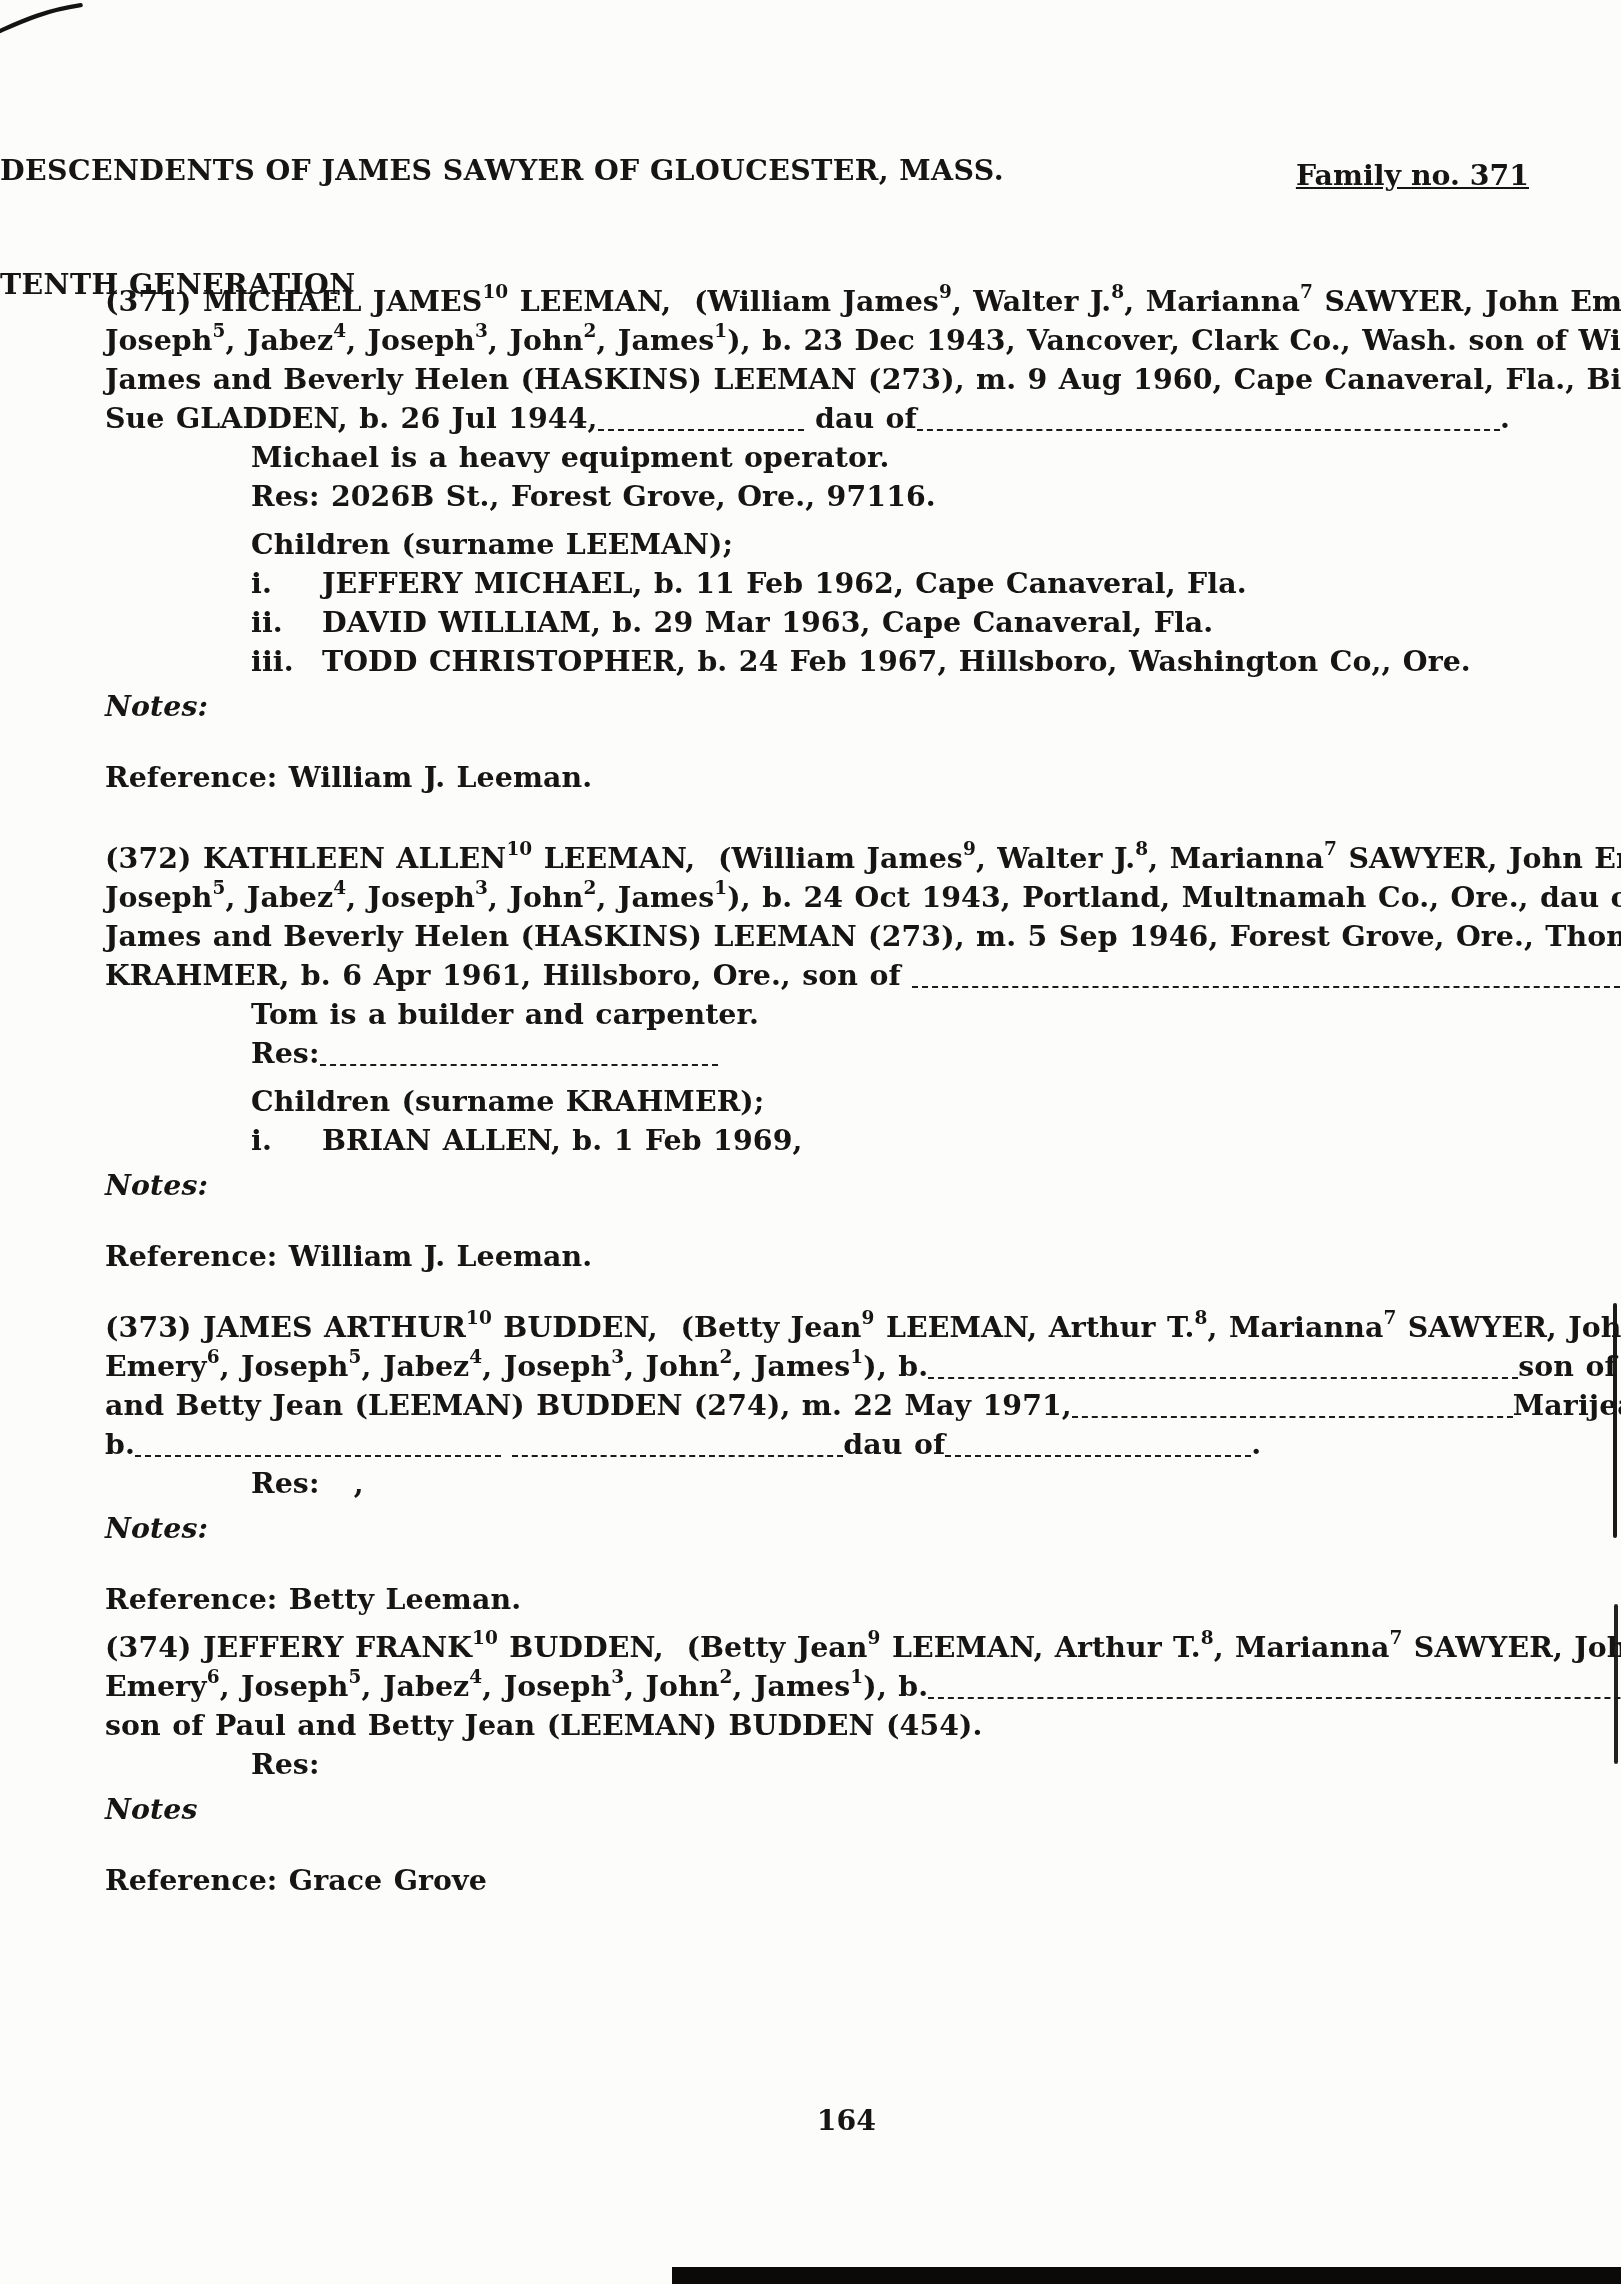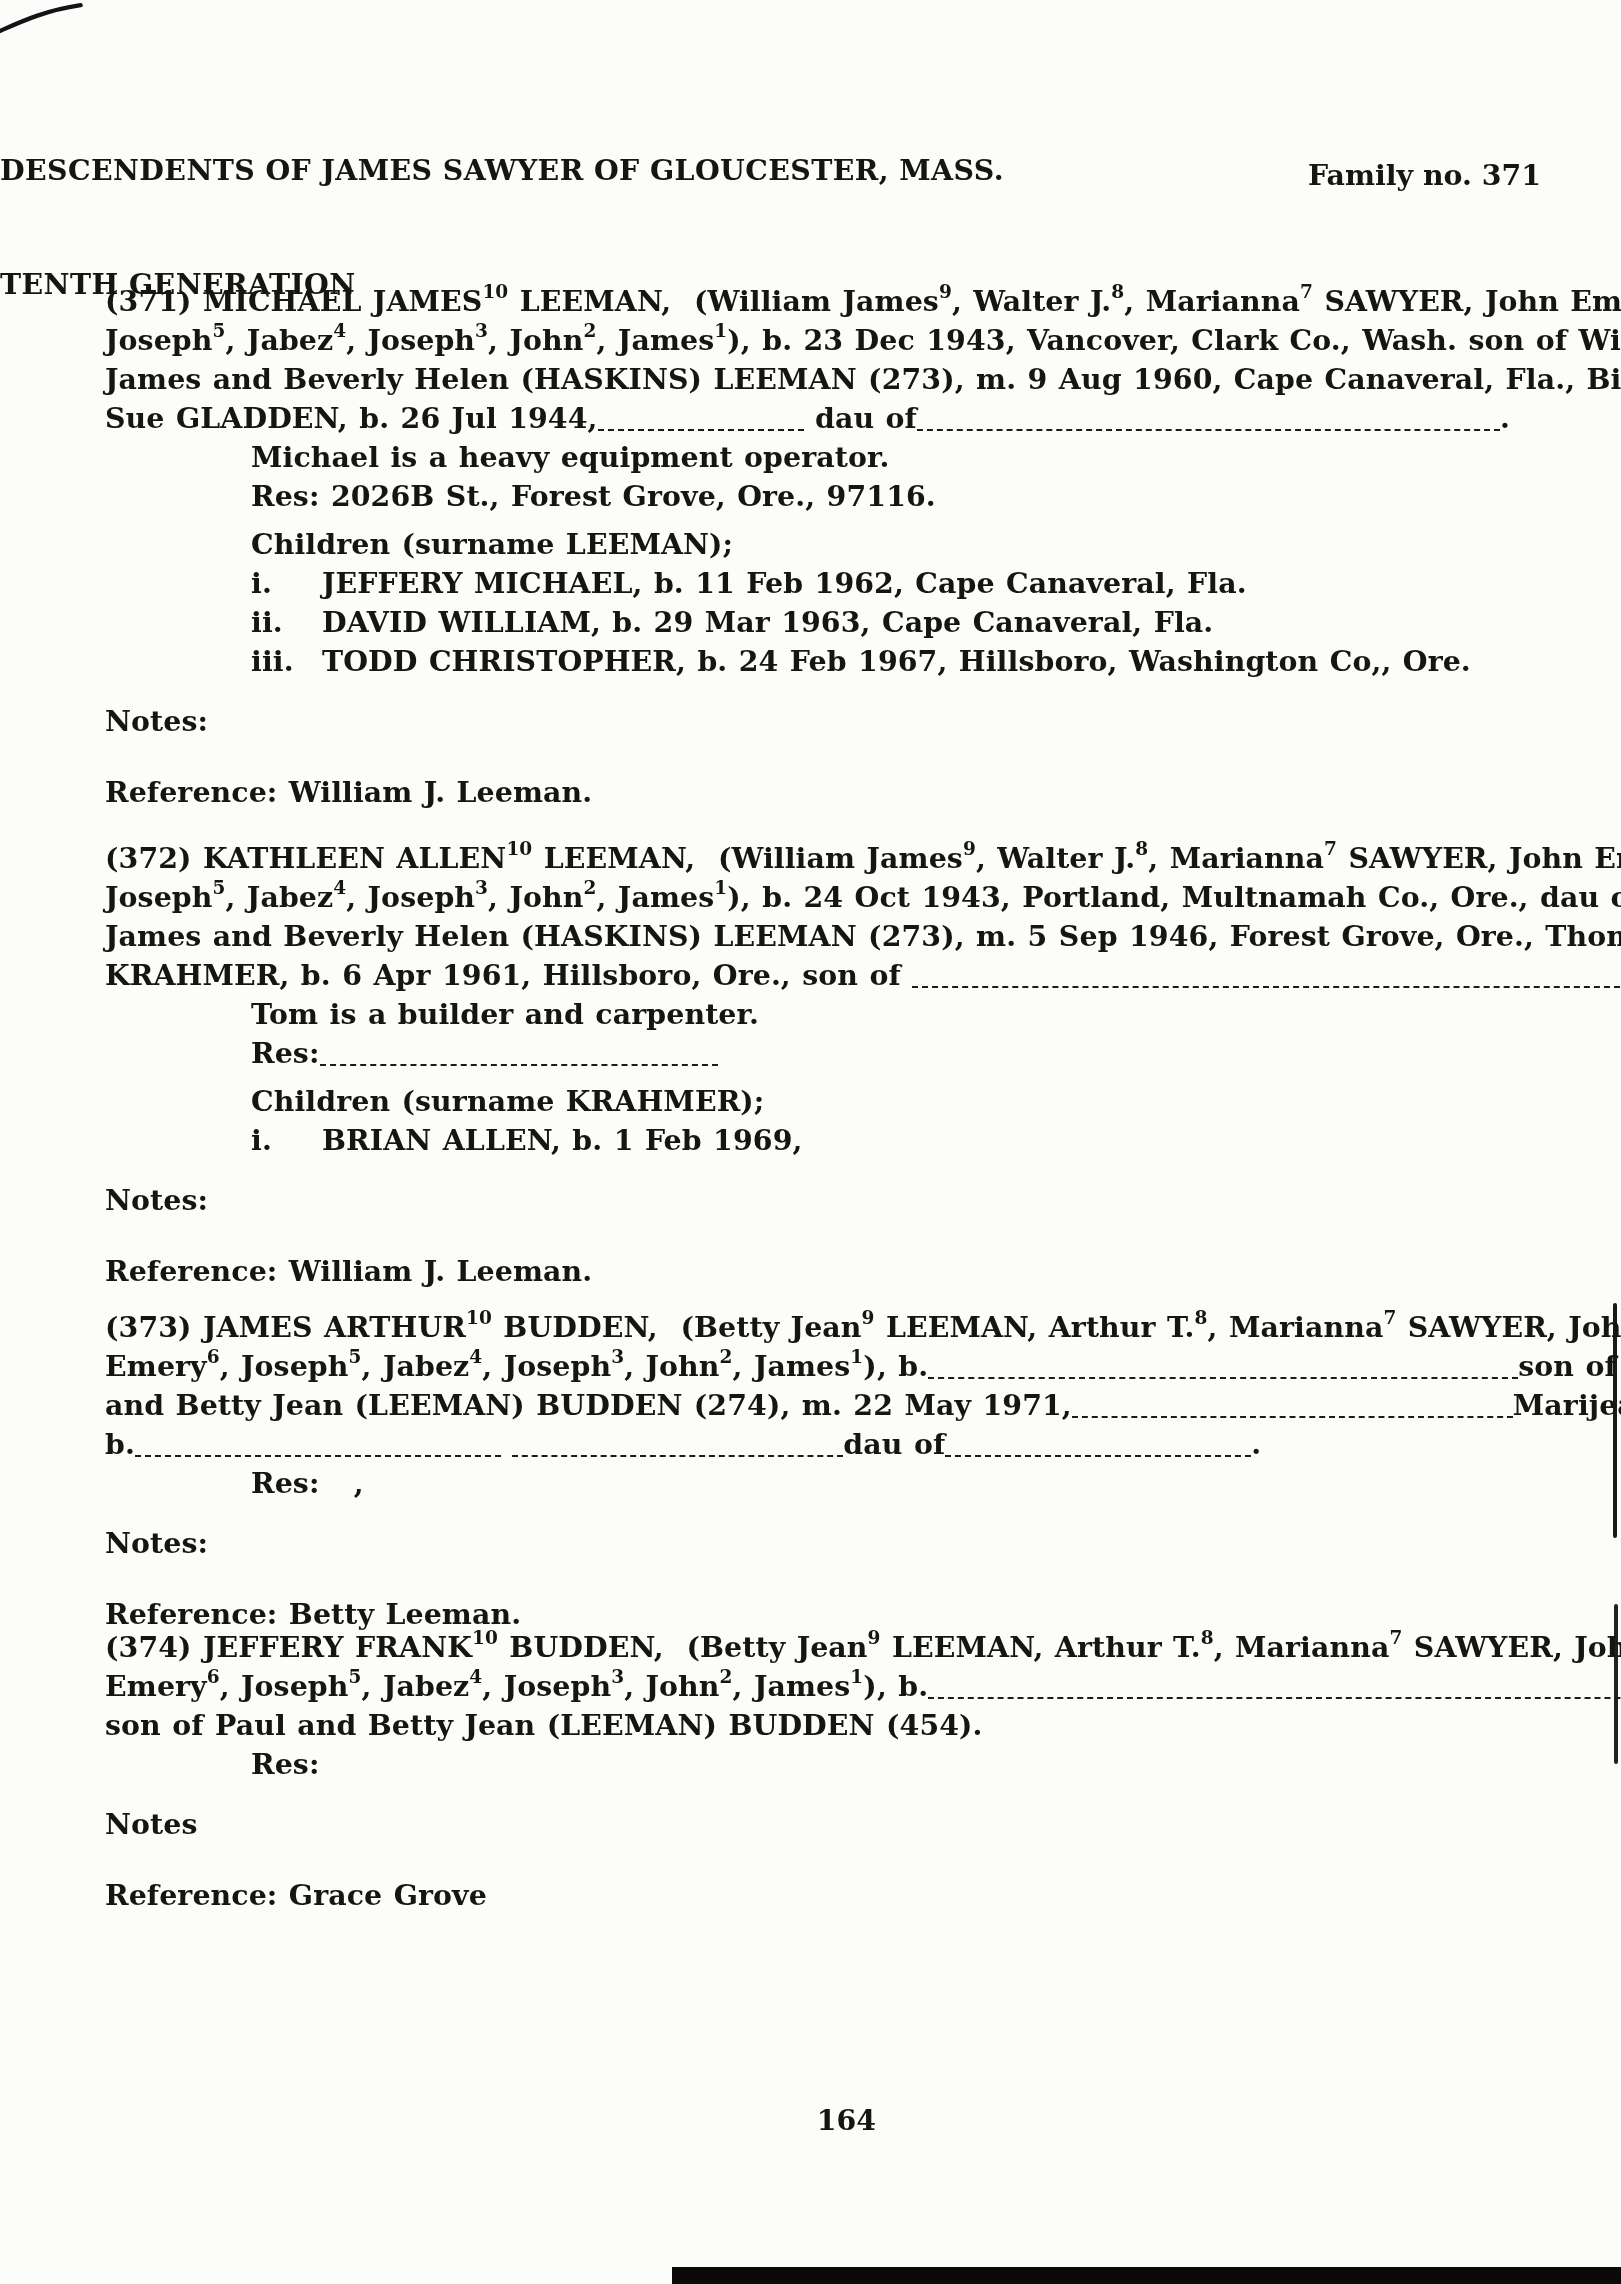--- a/index.html
+++ b/index.html
@@ -11,39 +11,39 @@
     font-family:"DejaVu Serif", serif;
     color:#171513;
   }
   
   .title-block{
     position:absolute; top:75px; left:0; width:1560px;
     text-align:left; font-weight:700; font-size:28.4px; line-height:38px;
     letter-spacing:0.4px; white-space:pre;
   }
   .family-no{
-    position:absolute; top:158px; right:80px;
-    font-weight:700; font-size:28.4px; white-space:pre;
+    position:absolute; top:158px; right:92px;
+    font-weight:700; font-size:28.4px; white-space:pre;text-decoration:underline;
   }
   
   .entry{
     position:absolute; left:105px; right:21.3px;
     font-weight:700; font-size:28.4px;
   }
   #entry-0{top:282px;}
   #entry-1{top:839px;}
   #entry-2{top:1308px;}
   #entry-3{top:1628px;}
   .line{
     height:39px; line-height:39px; white-space:pre;
     letter-spacing:0.1px; word-spacing:1.4px;
   }
   .ind1{padding-left:146px;}
   .kind-children-header{margin-top:8.5px;}
-  .kind-notes{margin-top:21px;}
+  .kind-notes{margin-top:6px;font-style:italic;}
   .kind-reference{margin-top:32px;}
   .num{display:inline-block;width:71px;}
   .sup{
     display:inline-block;
     font-size:18.5px;
     vertical-align:12.8px;
     line-height:0;
   }
   .fill{
     display:inline-block;

